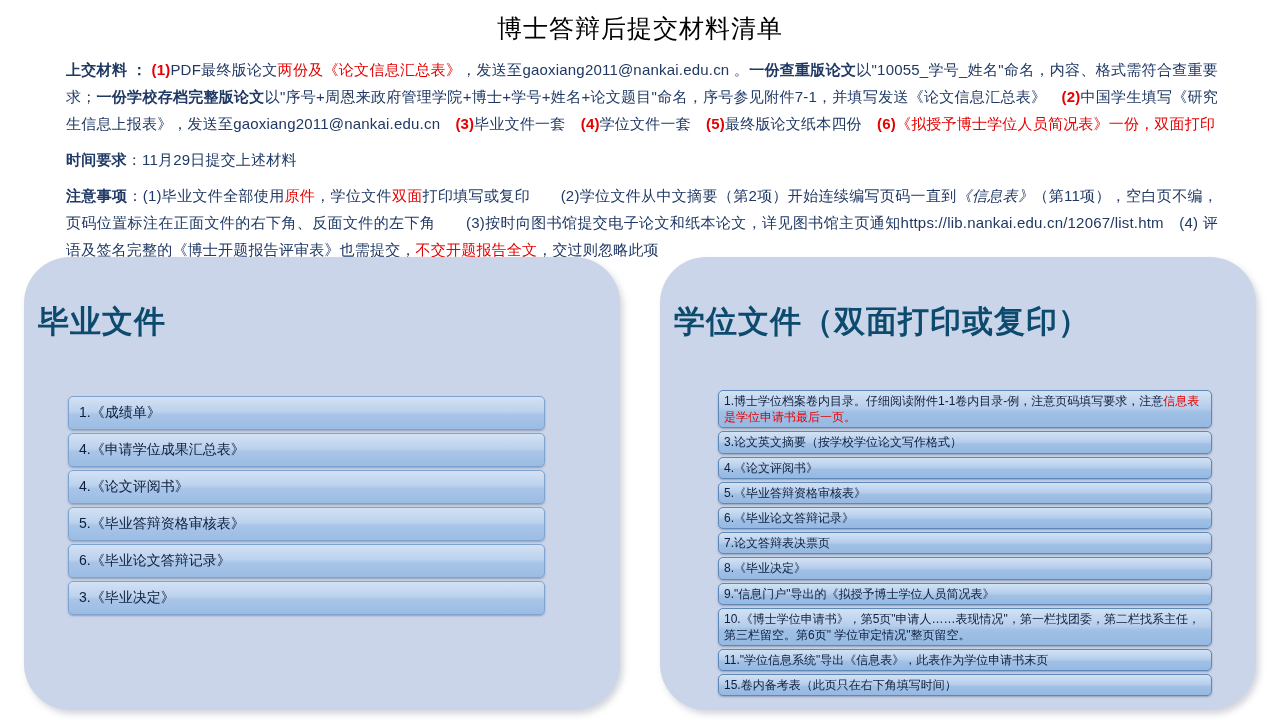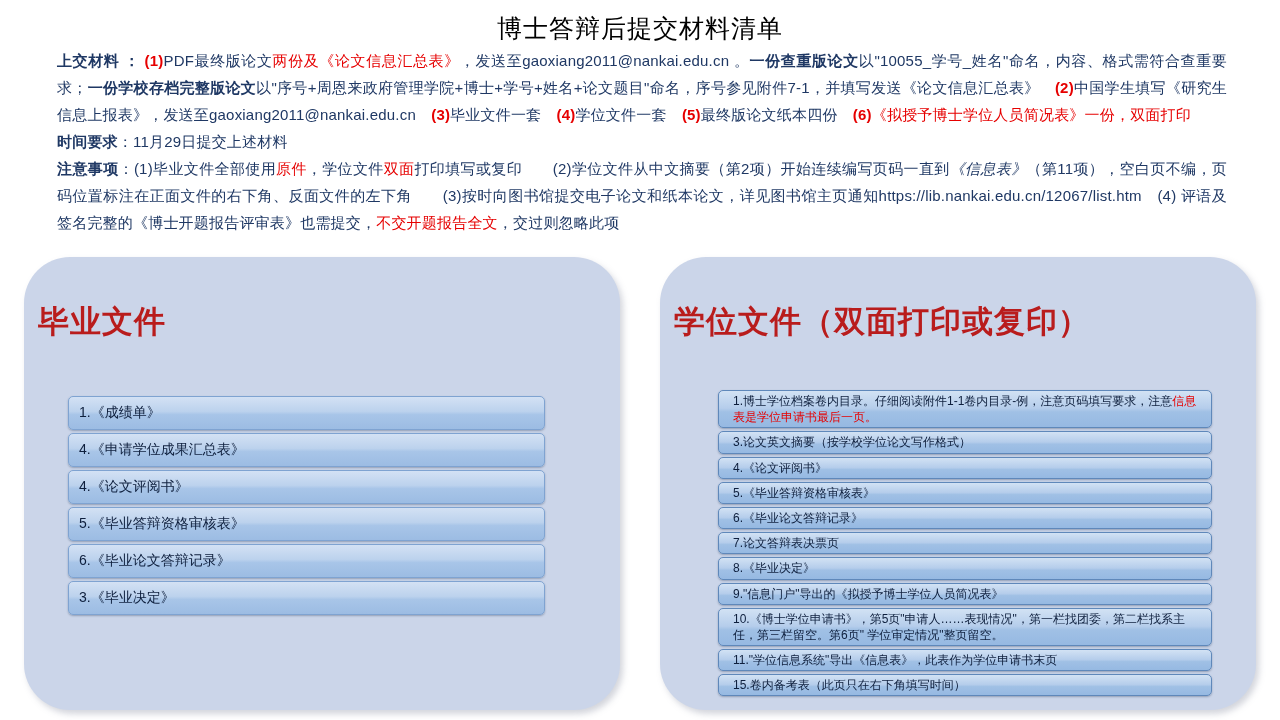--- a/index.html
+++ b/index.html
@@ -18,61 +18,61 @@
   }
   .slide-title{
     position:absolute;top:12px;left:0;width:1280px;
     text-align:center;font-size:25px;font-weight:400;color:#000000;
     margin:0;letter-spacing:1px;
   }
   .info{
     position:absolute;top:47px;left:57px;width:1170px;
   }
   .info p{
-    margin:0;font-size:15px;line-height:27px;text-align:justify;
+    margin:9px;font-size:15px;line-height:27px;text-align:justify;
     color:var(--navy);letter-spacing:0.2px;
   }
   .sg-label{color:var(--navy);font-weight:bold;}
   .sg-body{color:var(--navy);}
   .sg-body-italic{color:var(--navy);font-style:italic;}
   .sg-red{color:var(--red);}
   .sg-red-bold{color:var(--red);font-weight:bold;}
   .sg-item{color:#0e1f3d;}
   .sg-item-red{color:var(--red);}
 
   .panel{
     position:absolute;top:257px;height:453px;width:596px;
     background:var(--panel-bg);
     border-radius:46px;
     box-shadow:3px 4px 6px rgba(130,135,155,0.35);
   }
   .panel-left{left:24px;}
   .panel-right{left:660px;}
   .panel h2{
     margin:44px 0 0 14px;
-    font-size:31px;font-weight:bold;color:#b91c1c;letter-spacing:1px;
+    font-size:31px;font-weight:bold;color:#0c4a6e;letter-spacing:1px;
   }
   .list{
     position:absolute;display:flex;flex-direction:column;
   }
   .list-left{left:44px;top:139px;width:477px;gap:3px;}
   .list-right{left:58px;top:133px;width:494px;gap:3px;}
   .box{
     border-radius:5px;
     display:flex;align-items:center;
     box-shadow:0 1px 2px rgba(40,60,90,0.35);
   }
   .box-left{
     height:34px;padding:0 10px;
     border:1px solid var(--box-border);
     background:linear-gradient(180deg,#d3e1f4 0%,#bcd2ed 45%,#a8c5e8 55%,#9cbce3 100%);
     font-size:14px;
   }
   .box-right{
-    min-height:20px;padding:2px 14px;
+    min-height:20px;padding:2px 5px;
     border:1px solid var(--box-border-r);
     background:linear-gradient(180deg,#d2e2f4 0%,#b5cdeb 48%,#a0c0e5 58%,#96b9e2 100%);
     font-size:12px;line-height:1.35;
   }
 </style>
 </head>
 <body>
 
 <h1 class="slide-title">博士答辩后提交材料清单</h1>
 

